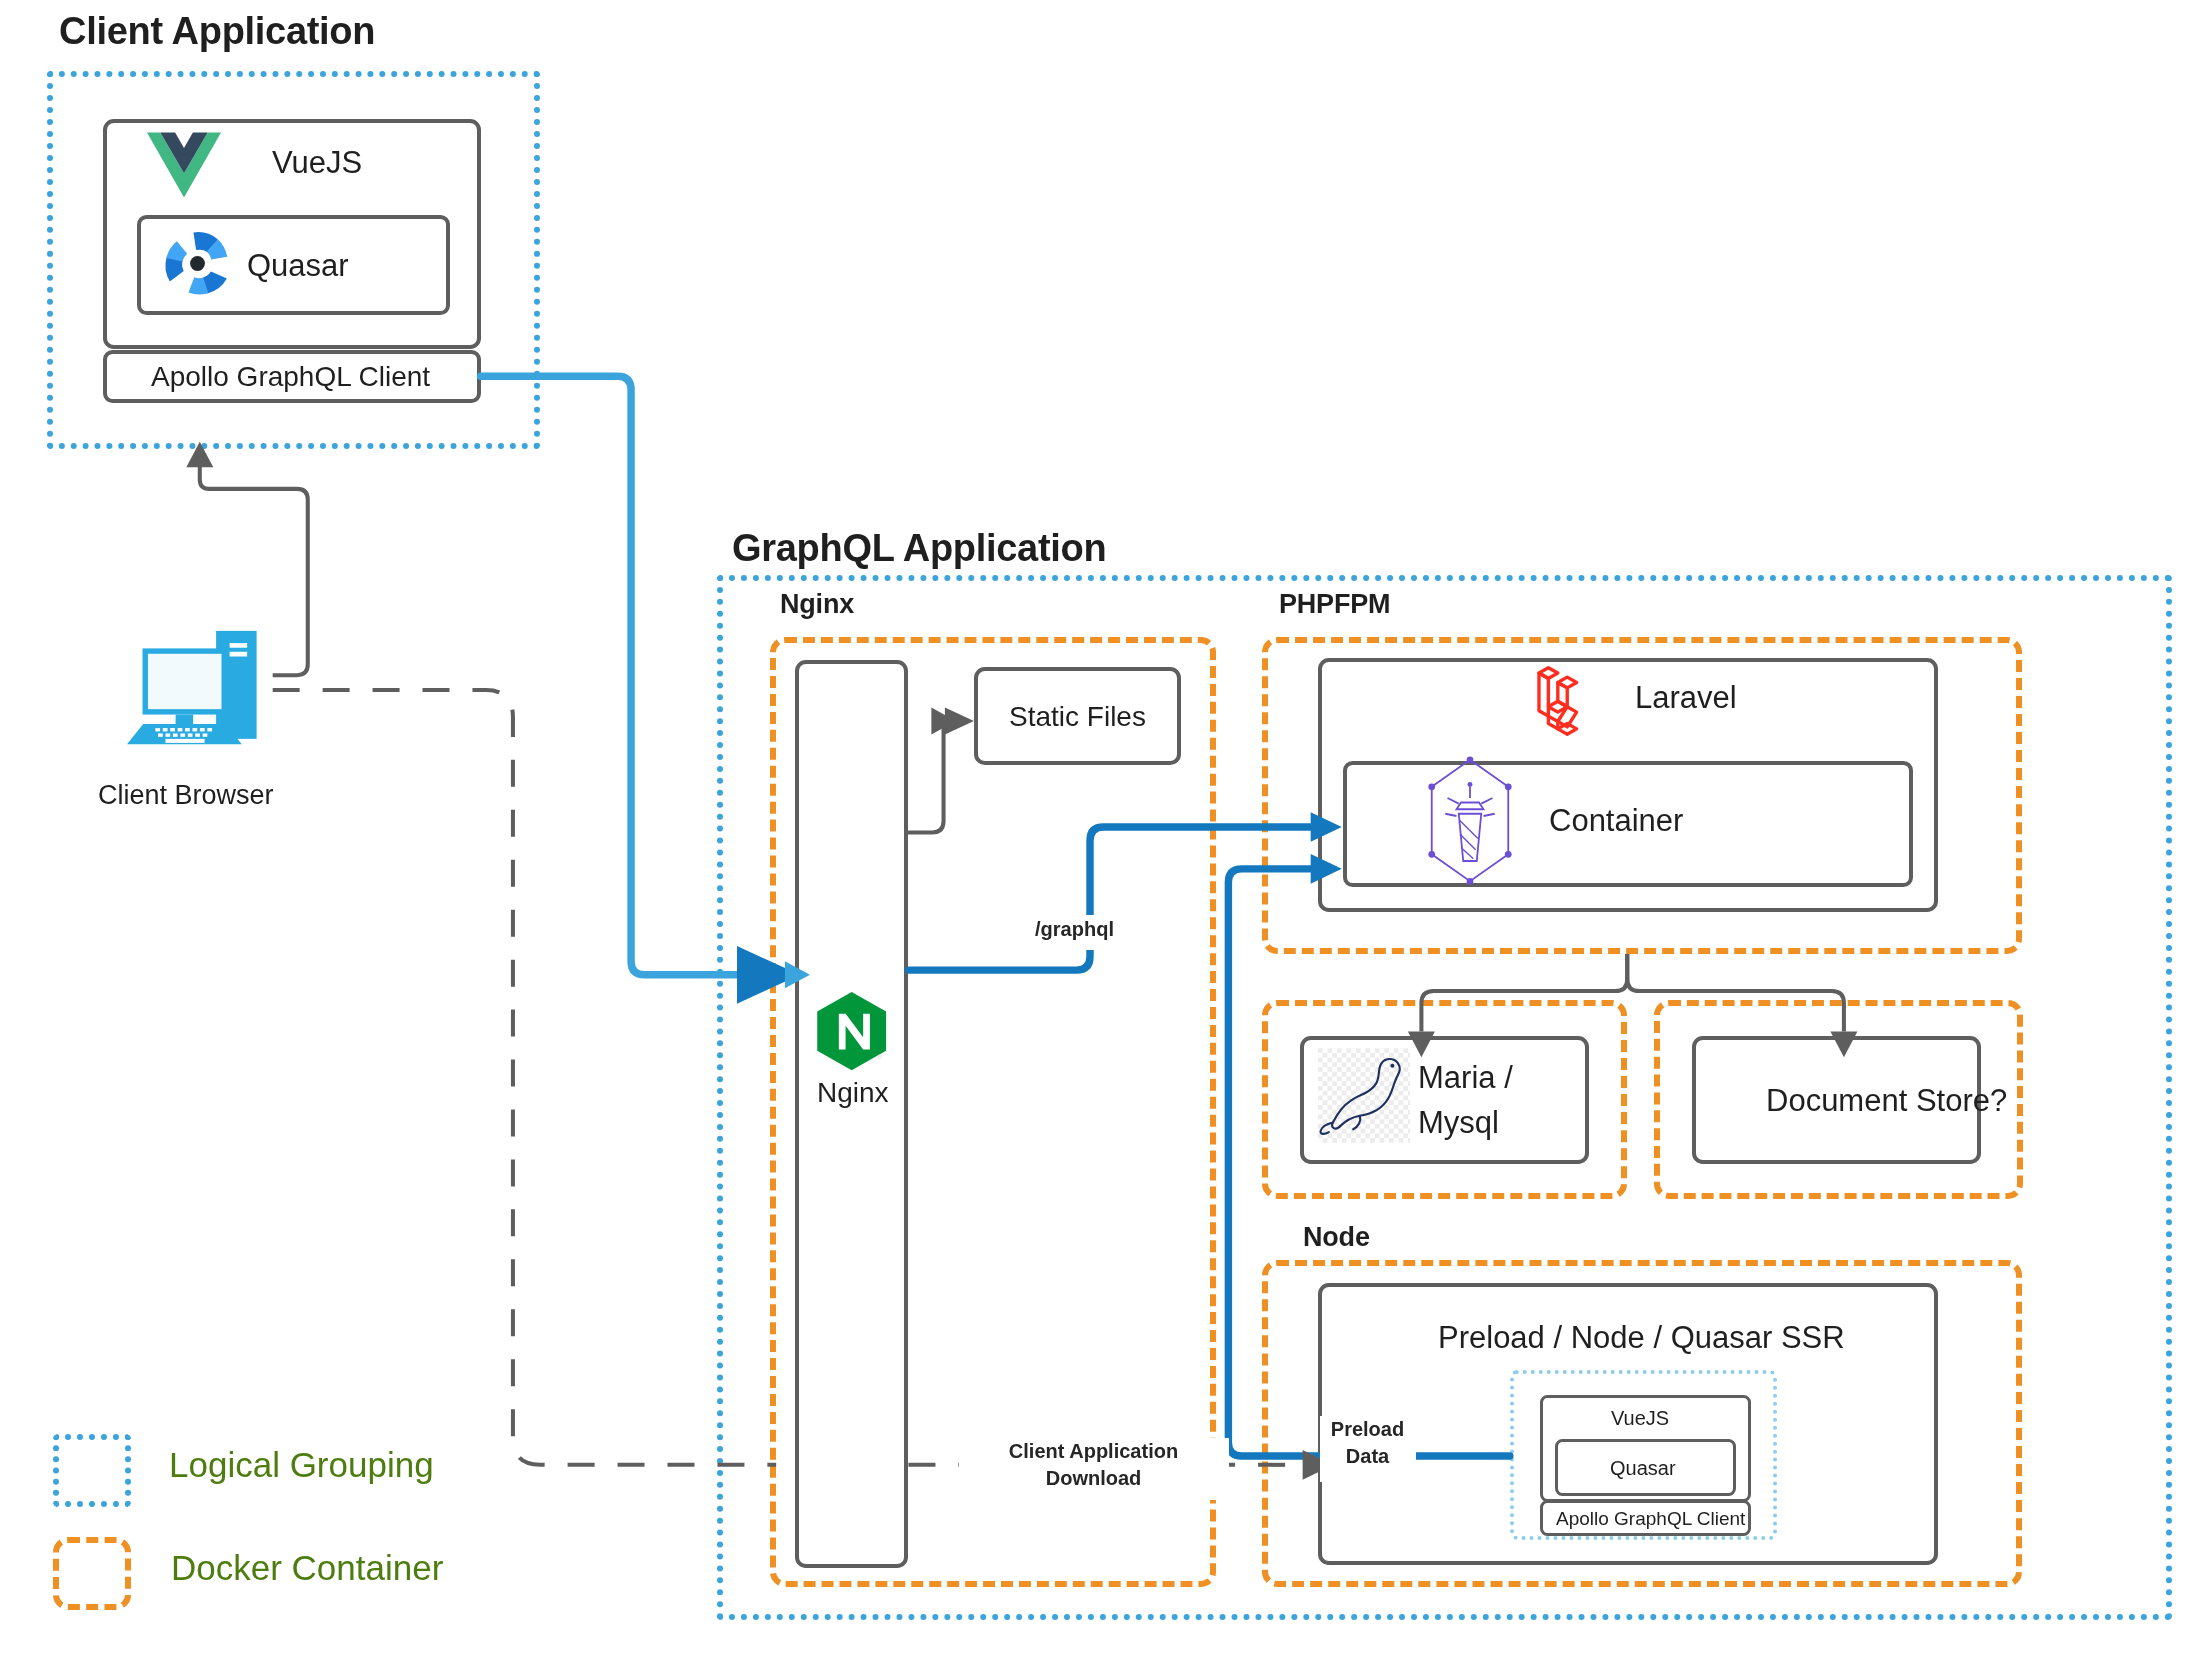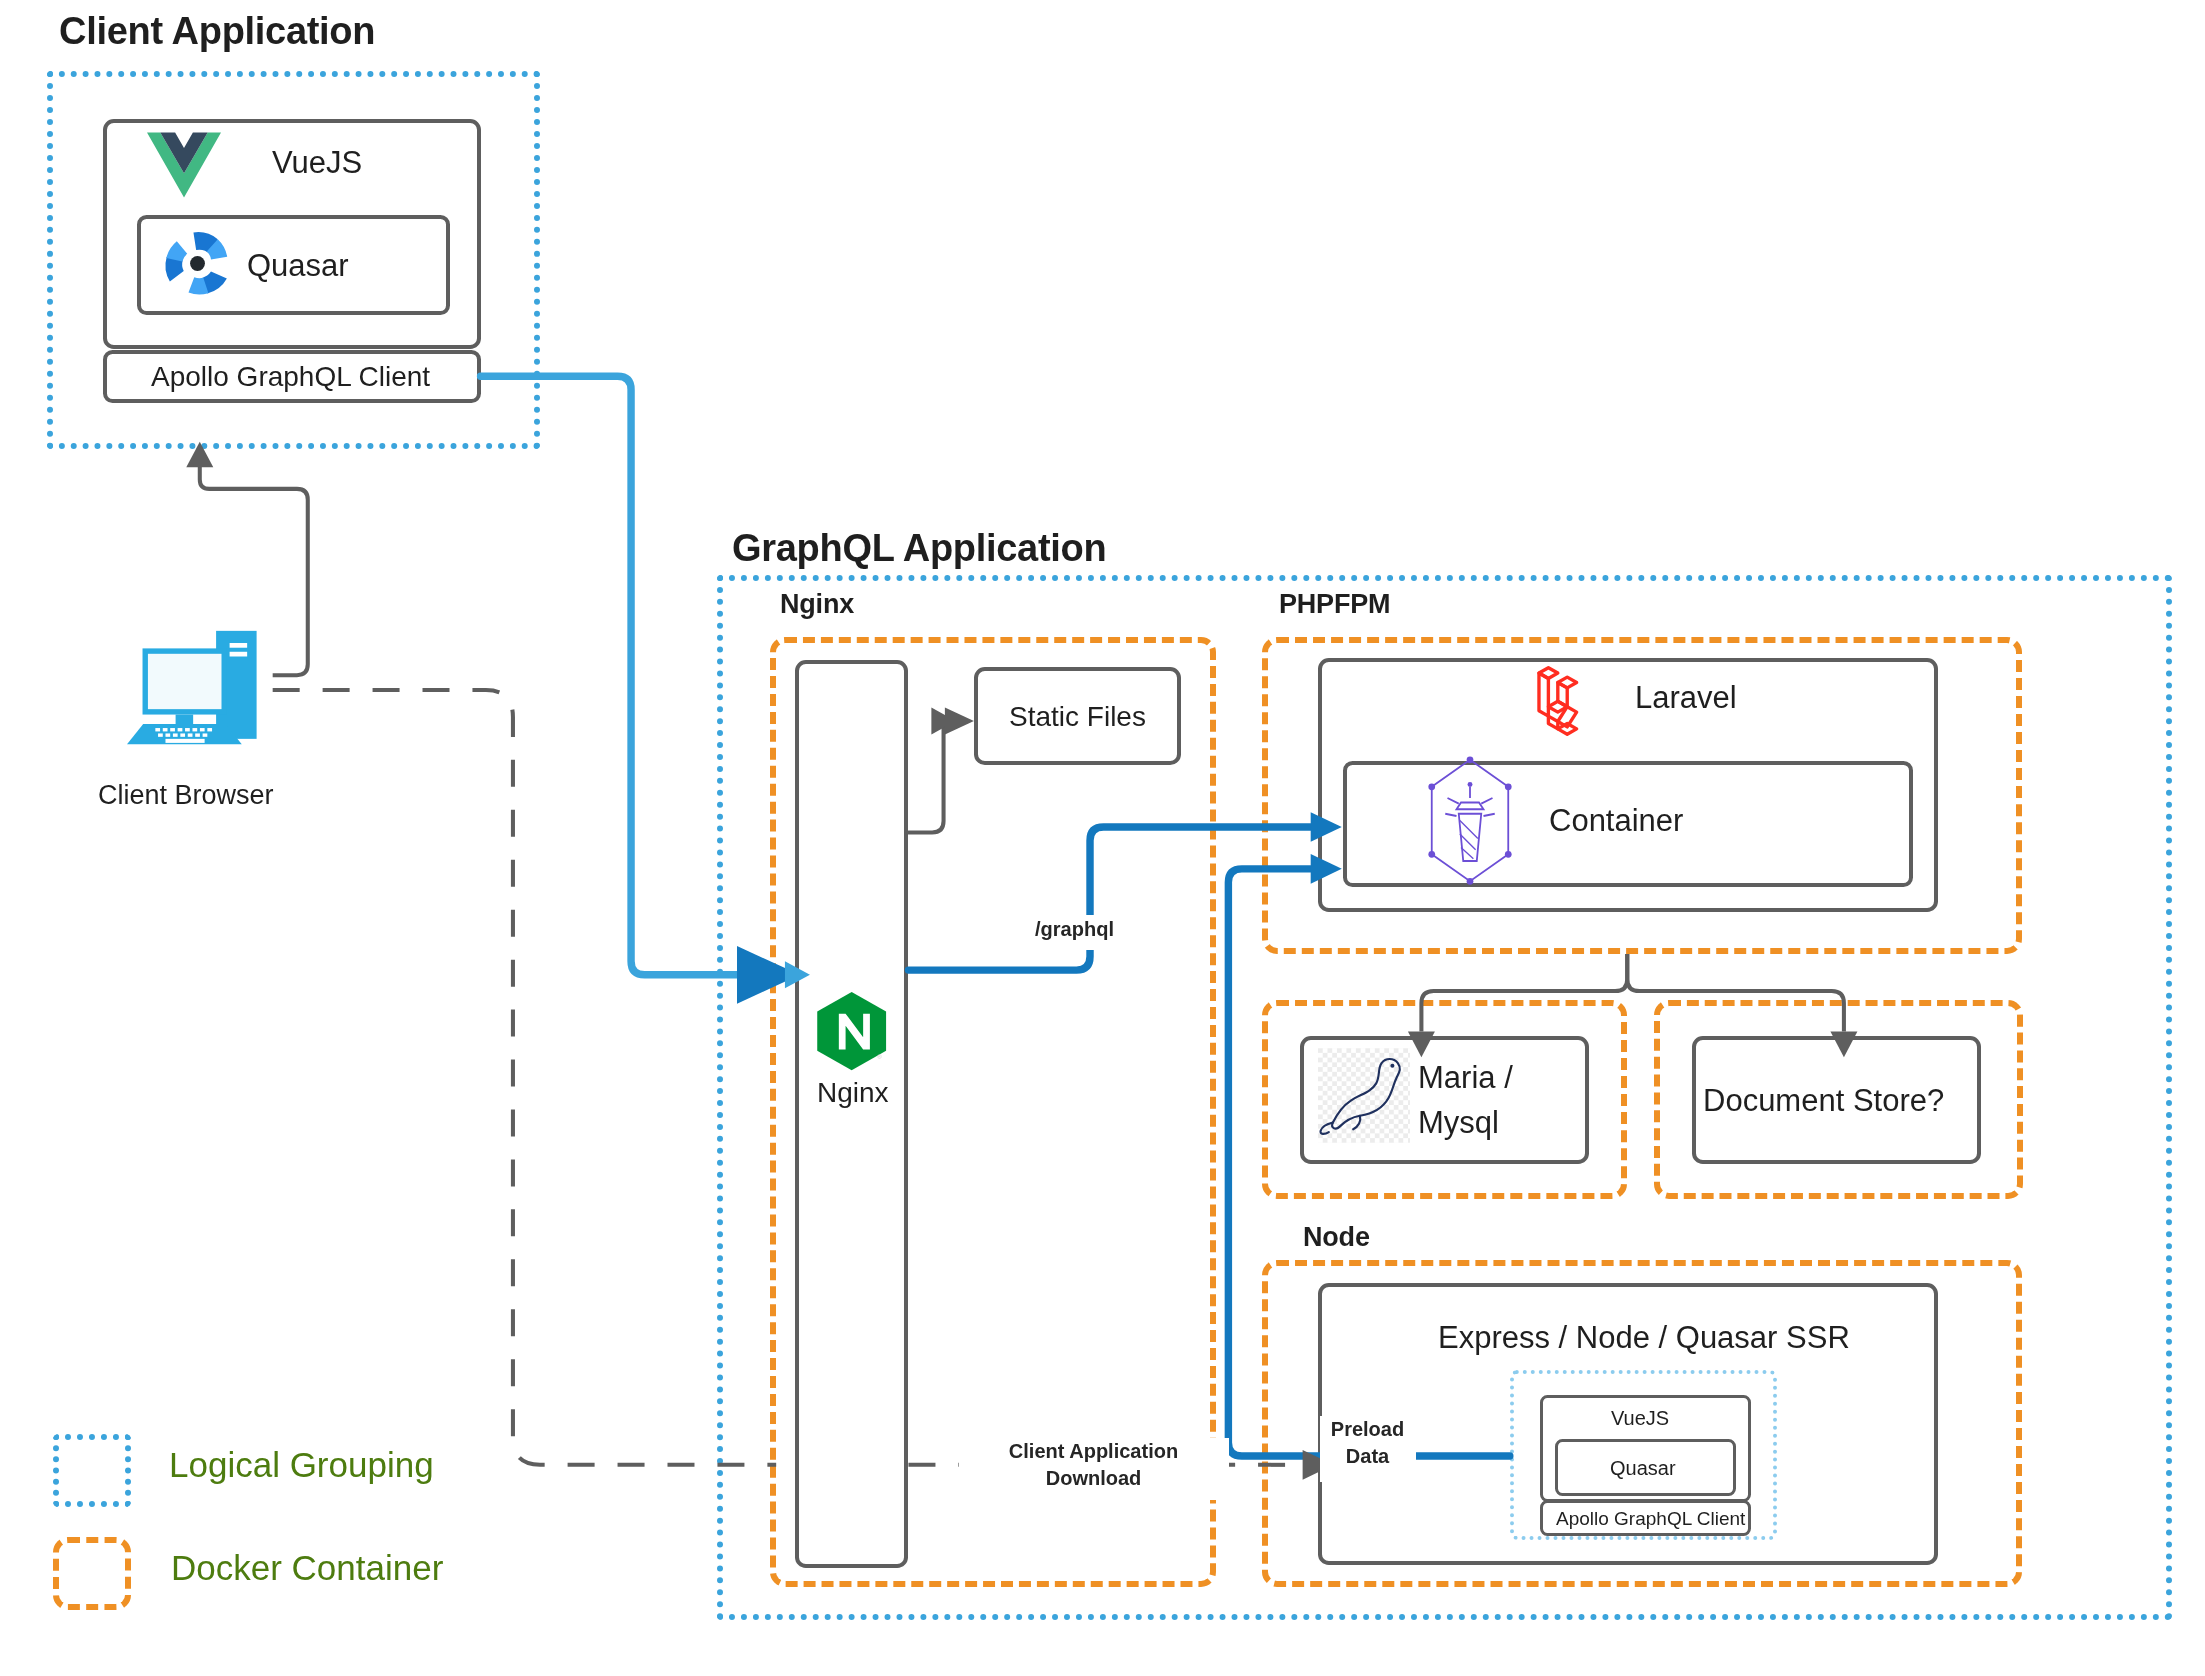--- a/index.html
+++ b/index.html
@@ -219,27 +219,27 @@
       <path d="M 22 110 C 14 112 6 116 4 122 C 2 128 10 128 16 124"></path>
       <path d="M 62 100 C 64 108 60 116 52 120"></path>
     </g>
     <circle cx="110" cy="26" r="3" fill="#1F305E"></circle>
   </svg>
   <div class="abs nlabel f46" style="left:1418px;top:1060px;">Maria /</div>
   <div class="abs nlabel f46" style="left:1418px;top:1105px;">Mysql</div>
 
   <div class="abs docker" style="left:1654px;top:1000px;width:369px;height:199px;"></div>
   <div class="abs node" style="left:1692px;top:1036px;width:289px;height:128px;"></div>
-  <div class="abs nlabel f46" style="left:1703px;top:1083px;">Document Store?</div>
+  <div class="abs nlabel f46" style="left:1766px;top:1083px;">Document Store?</div>
 
   <div class="abs group-title title-md" style="left:1303px;top:1222px;">Node</div>
   <div class="abs docker" style="left:1262px;top:1260px;width:760px;height:327px;"></div>
 
   <div class="abs node" style="left:1318px;top:1283px;width:620px;height:282px;"></div>
-  <div class="abs nlabel f46" style="left:1438px;top:1320px;">Express / Node / Quasar SSR</div>
+  <div class="abs nlabel f46" style="left:1438px;top:1320px;">Preload / Node / Quasar SSR</div>
 
   <div class="abs logical-thin" style="left:1510px;top:1370px;width:267px;height:170px;"></div>
 
   <div class="abs node node-xs" style="left:1540px;top:1395px;width:211px;height:107px;"></div>
   <div class="abs nlabel f30" style="left:1611px;top:1407px;">VueJS</div>
 
   <div class="abs node node-xs" style="left:1555px;top:1439px;width:181px;height:57px;"></div>
   <div class="abs nlabel f30" style="left:1610px;top:1457px;">Quasar</div>
 
   <div class="abs node node-xs" style="left:1540px;top:1500px;width:211px;height:36px;"></div>

